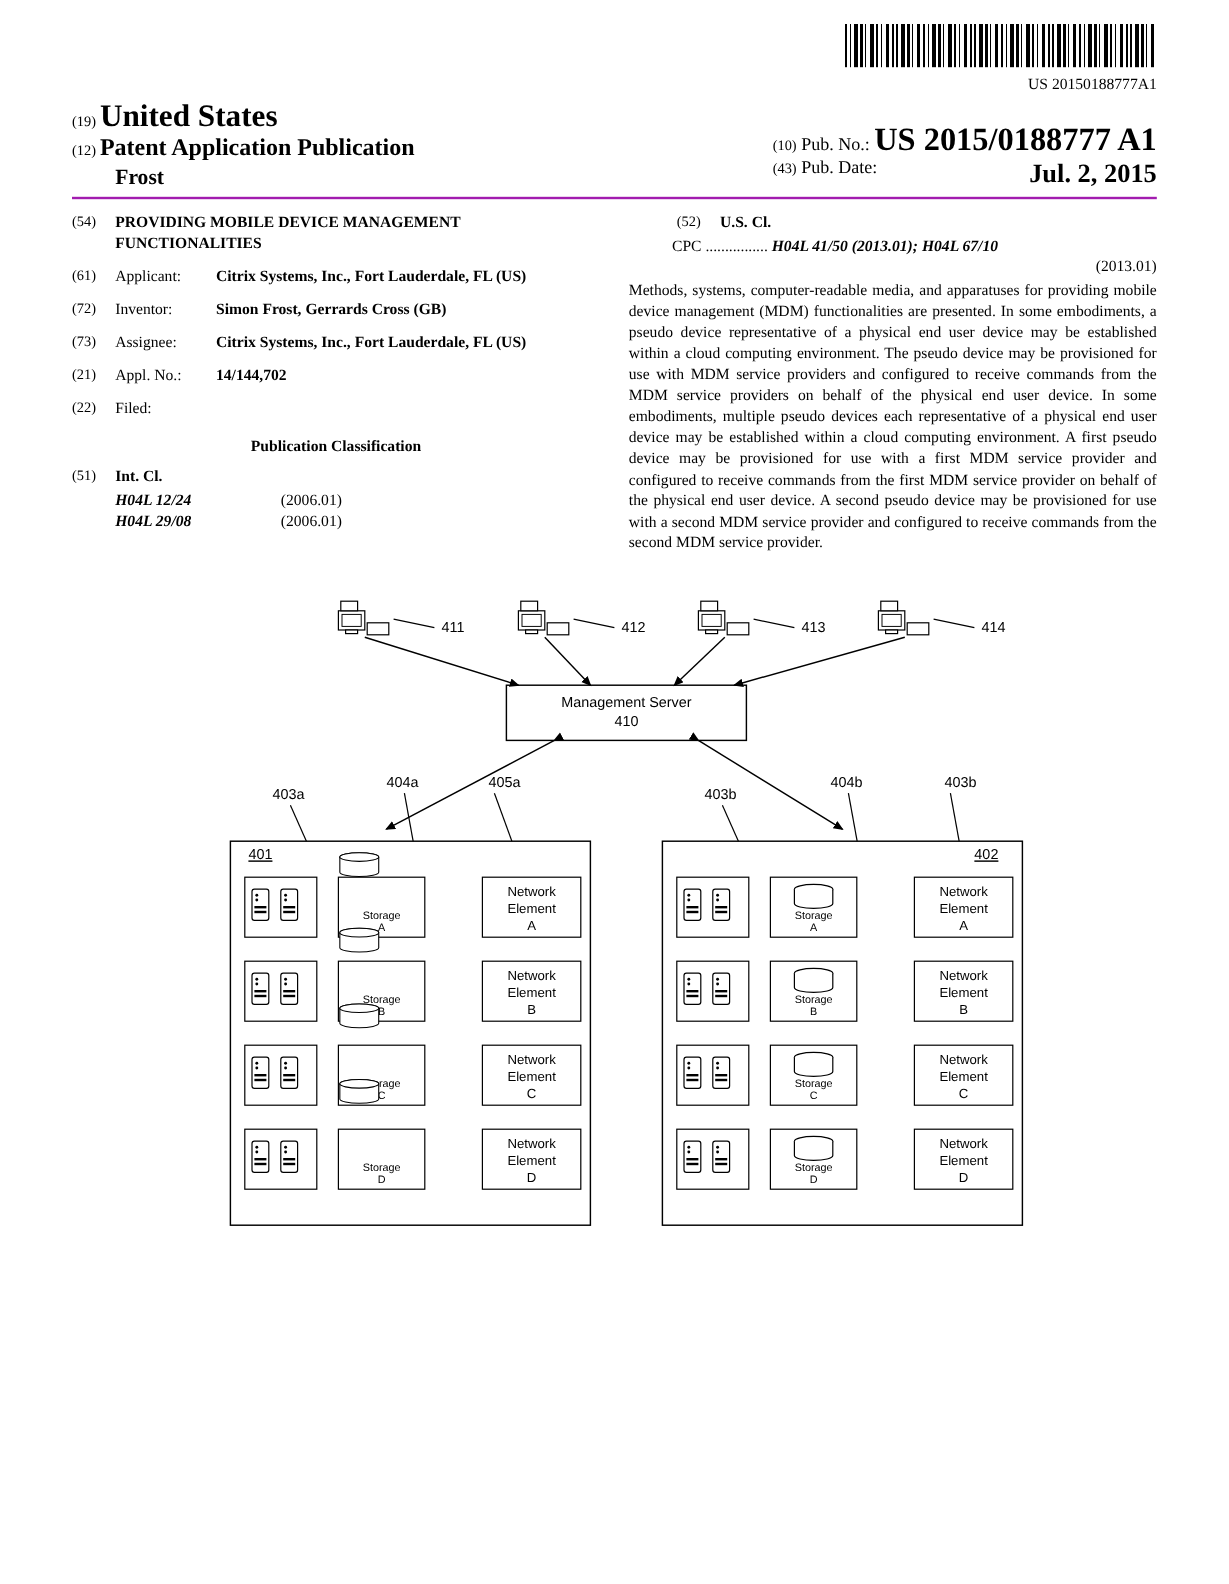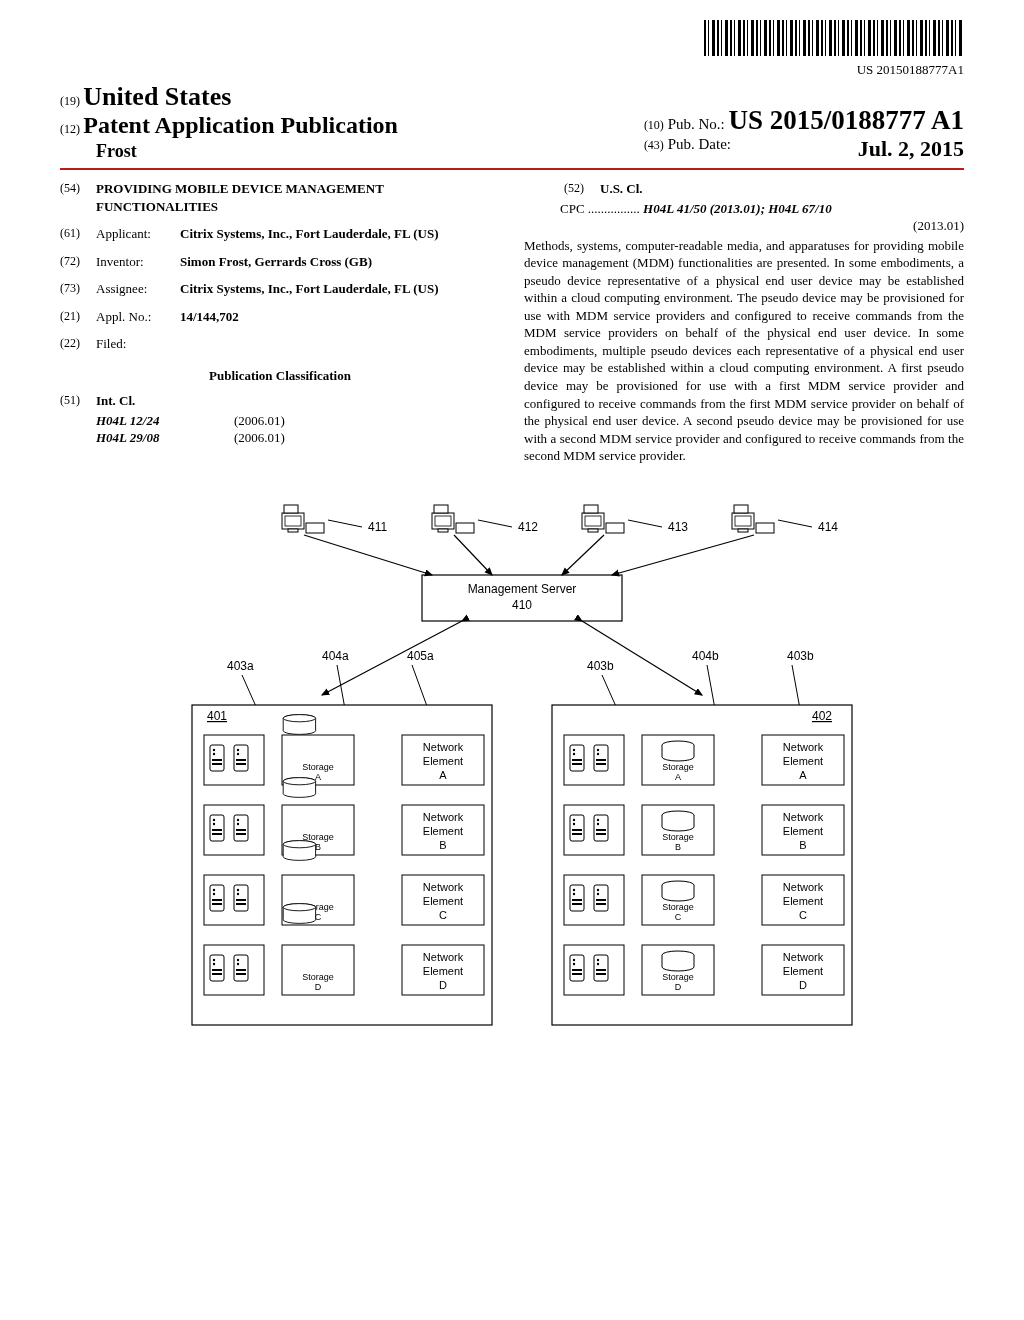--- a/index.html
+++ b/index.html
@@ -24,30 +24,30 @@
   }
   .barcode-num {
     text-align: right;
     font-size: 13px;
     margin-top: 2px;
   }
   .header-block {
     display: flex;
     justify-content: space-between;
     align-items: flex-end;
-    border-bottom: 2px solid #b91c1c;
+    border-bottom: 2px solid #a21caf;
     padding-bottom: 6px;
     margin-bottom: 10px;
   }
   .header-left .country {
     font-size: 26px;
     font-weight: bold;
   }
   .header-left .doc-type {
-    font-size: 24px;
+    font-size: 20px;
     font-weight: bold;
   }
   .header-left .author {
     font-size: 18px;
     font-weight: bold;
     margin-top: 2px;
   }
   .header-right {
     text-align: left;
     font-size: 15px;

